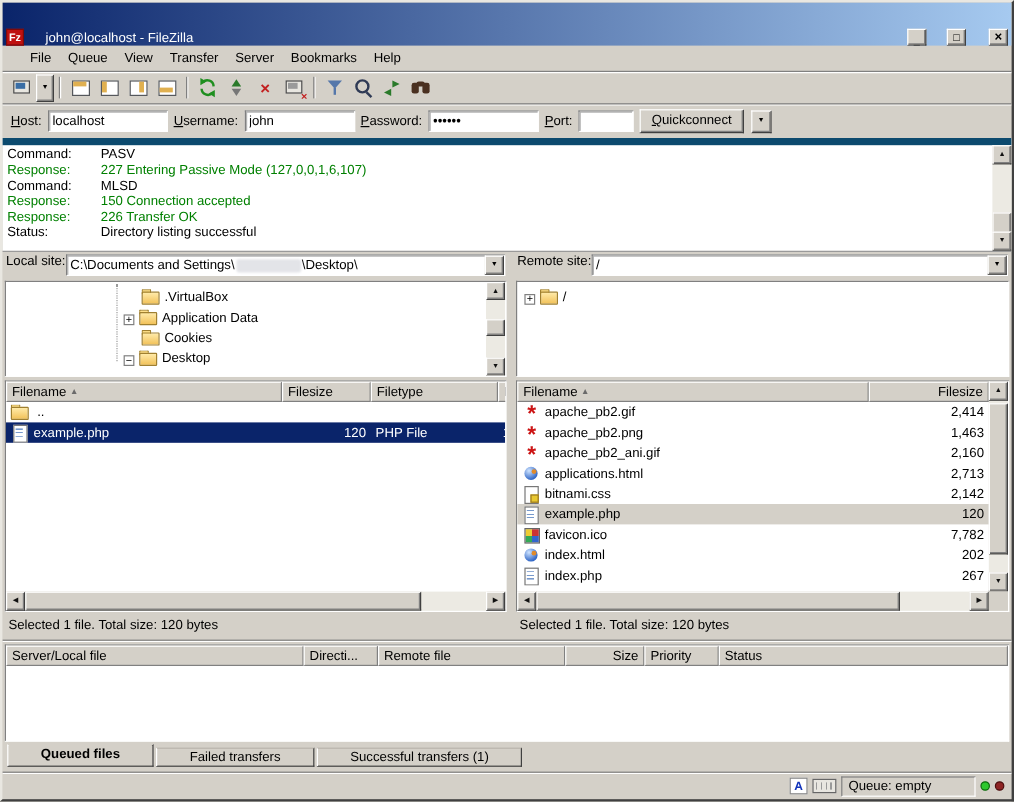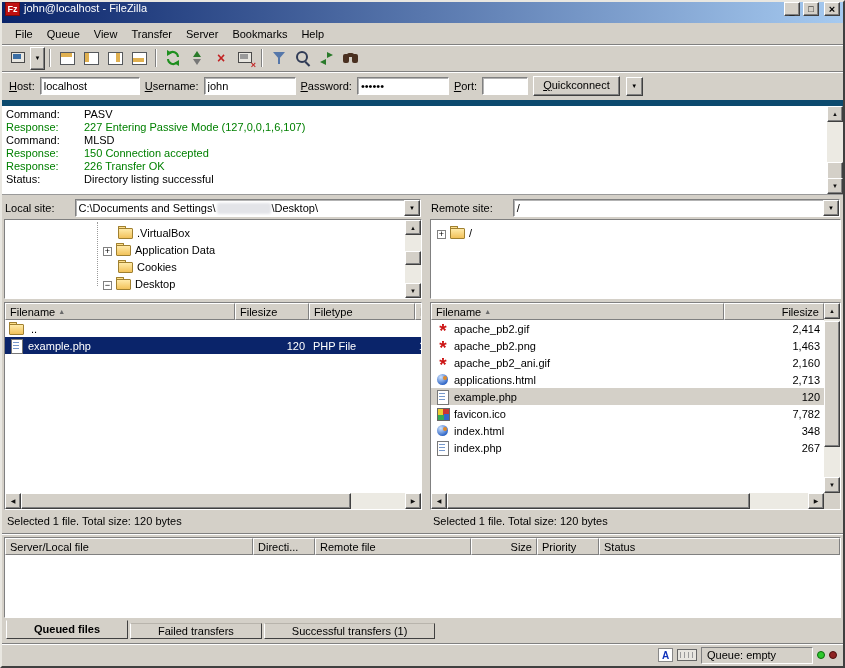--- a/index.html
+++ b/index.html
@@ -7,29 +7,29 @@
     --sel:#0a246a; --green:#008000; --track:#eceae3;
   }
   *{box-sizing:border-box}
   body{margin:0;background:#6b6b6b;font-family:"Liberation Sans",sans-serif;font-size:11px;color:#000}
   .window{width:845px;height:668px;background:var(--gray);border:2px solid;border-color:#e9e7e1 #404040 #404040 #e9e7e1;display:flex;flex-direction:column;overflow:hidden}
 
   
   .raised{background:var(--gray);border:1px solid;border-color:#fff #404040 #404040 #fff;box-shadow:inset -1px -1px 0 #808080}
 
   
-  .titlebar{height:21px;flex:none;background:linear-gradient(90deg,#0a246a,#a6caf0);display:flex;align-items:flex-start;padding:0 3px;gap:3px}
+  .titlebar{height:36px;flex:none;background:linear-gradient(90deg,#0a246a,#a6caf0);display:flex;align-items:flex-end;padding:0 3px;gap:17px}
   .fz-icon{width:15px;height:14px;background:#bf1010;color:#fff;font-weight:bold;font-size:9px;display:flex;align-items:center;justify-content:center;flex:none;border:1px solid #7d0a0a}
   .title-text{color:#fff;font-weight:normal;flex:1;white-space:nowrap;overflow:hidden;padding-left:1px}
   .wctl{width:16px;height:14px;flex:none;display:flex;align-items:center;justify-content:center;font-size:9px;font-weight:bold;line-height:1}
   .wctl.min span{transform:translateY(3px)}
   .wctl.cls{margin-left:2px;font-size:11px}
 
   
-  .menubar{height:21px;flex:none;display:flex;align-items:center;padding-left:6px}
+  .menubar{height:21px;flex:none;display:flex;align-items:center;padding-left:16px}
   .menu-item{padding:3px 7px;white-space:nowrap}
 
   
   .toolbar{height:27px;flex:none;display:flex;align-items:center;padding-left:4px;border-top:1px solid #808080;box-shadow:inset 0 1px 0 #fff}
   .tbtn{width:24px;height:23px;display:flex;align-items:center;justify-content:center;position:relative;flex:none}
   .tbtn.narrow{width:15px}
   .tsep{width:2px;height:18px;border-left:1px solid #808080;border-right:1px solid #fff;margin:0 4px;flex:none}
   .tbi{width:18px;height:18px;position:relative;display:block}
   .tbi-arrow{font-size:6px;line-height:1}
   .ic-server::before{content:"";position:absolute;left:2px;top:3px;width:12px;height:9px;background:#e8e6e0;border:1px solid #4a4a4a}
@@ -69,21 +69,21 @@
   .log-line{height:13px;display:flex;white-space:nowrap}
   .log-label{width:78px;flex:none}
   .log-line.green{color:var(--green)}
 
   
   .main{flex:1;display:flex;min-height:0;border-top:1px solid #9a9a9a;padding-top:2px}
   .panel{display:flex;flex-direction:column;min-width:0;padding:0 2px}
   .panel-l{width:422px;flex:none}
   .panel-r{flex:1}
   .vsplit{width:4px;flex:none}
-  .site-row{height:22px;flex:none;display:flex;align-items:center;gap:20px;padding:0 1px}
+  .site-row{height:22px;flex:none;display:flex;gap:0;padding:0 1px}
   .combo{flex:1;height:18px;display:flex;align-items:stretch;background:#fff;border:1px solid;border-color:#808080 #fff #fff #808080;box-shadow:inset 1px 1px 0 rgba(64,64,64,.4)}
   .combo-val{flex:1;display:flex;align-items:center;padding:0 3px;white-space:nowrap;overflow:hidden}
   .combo-btn{width:16px;flex:none;display:flex;align-items:center;justify-content:center;font-size:6px}
   .redact{display:inline-block;width:54px;height:11px;background:#e3e4e8;border-radius:2px;filter:blur(1px);margin:0 1px}
 
   .tree{height:80px;flex:none;display:flex;background:#fff;border:1px solid;border-color:#808080 #fff #fff #808080;overflow:hidden}
   .tree-rows{flex:1;position:relative;padding-top:2px;overflow:hidden}
   .tree-row{height:17px;display:flex;align-items:flex-end;white-space:nowrap}
   .tree-row.deep{padding-left:98px}
   .tree-row.shallow{padding-left:6px}
@@ -445,40 +445,47 @@
                   </span>
                   <span class="cell rl-size num">2,160</span>
                 </div>
               <div class="file-row">
                   <span class="cell rl-name">
                     <span class="fi fi-globe"></span>
                     <span>applications.html</span>
                   </span>
                   <span class="cell rl-size num">2,713</span>
                 </div>
+              <div class="file-row">
+                  <span class="cell rl-name">
+                    <span class="fi fi-css"></span>
+                    <span>bitnami.css</span>
+                  </span>
+                  <span class="cell rl-size num">2,142</span>
+                </div>
               <div class="file-row sel-inactive">
                   <span class="cell rl-name">
                     <span class="fi fi-page"></span>
                     <span>example.php</span>
                   </span>
                   <span class="cell rl-size num">120</span>
                 </div>
               <div class="file-row">
                   <span class="cell rl-name">
                     <span class="fi fi-ico"></span>
                     <span>favicon.ico</span>
                   </span>
                   <span class="cell rl-size num">7,782</span>
                 </div>
               <div class="file-row">
                   <span class="cell rl-name">
                     <span class="fi fi-globe"></span>
                     <span>index.html</span>
                   </span>
-                  <span class="cell rl-size num">348</span>
+                  <span class="cell rl-size num">202</span>
                 </div>
               <div class="file-row">
                   <span class="cell rl-name">
                     <span class="fi fi-page"></span>
                     <span>index.php</span>
                   </span>
                   <span class="cell rl-size num">267</span>
                 </div>
             </div>
           </div>

